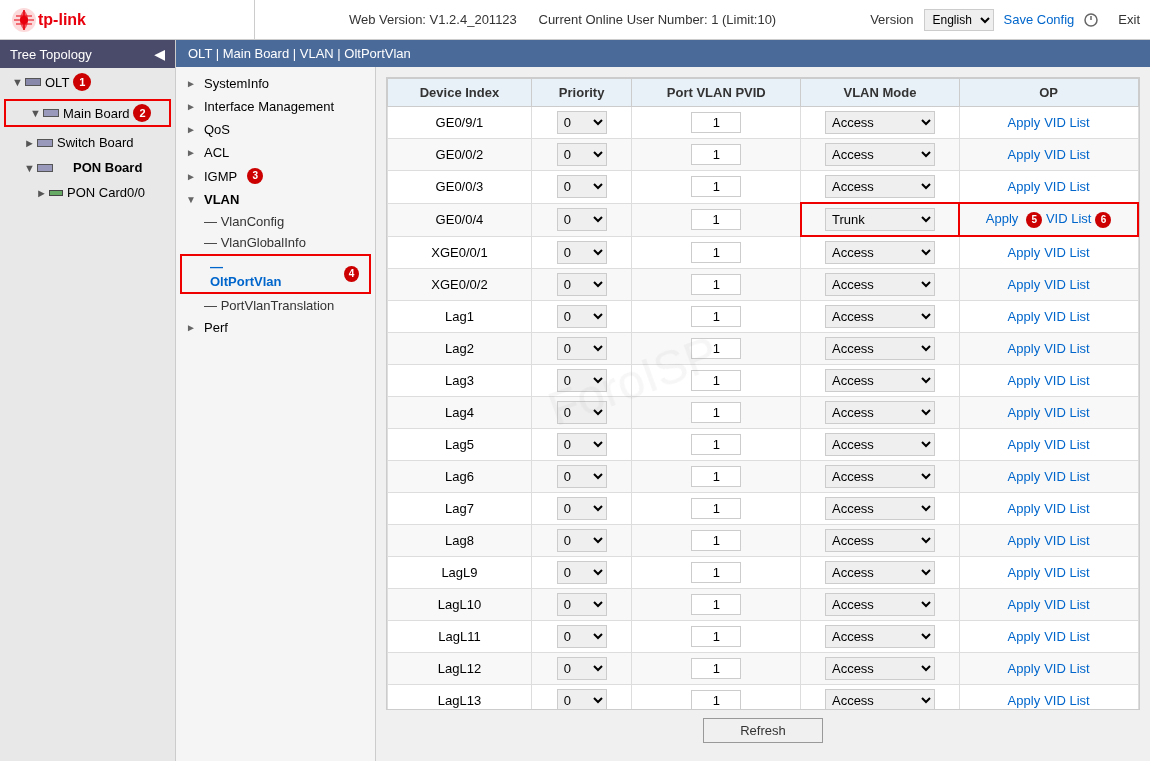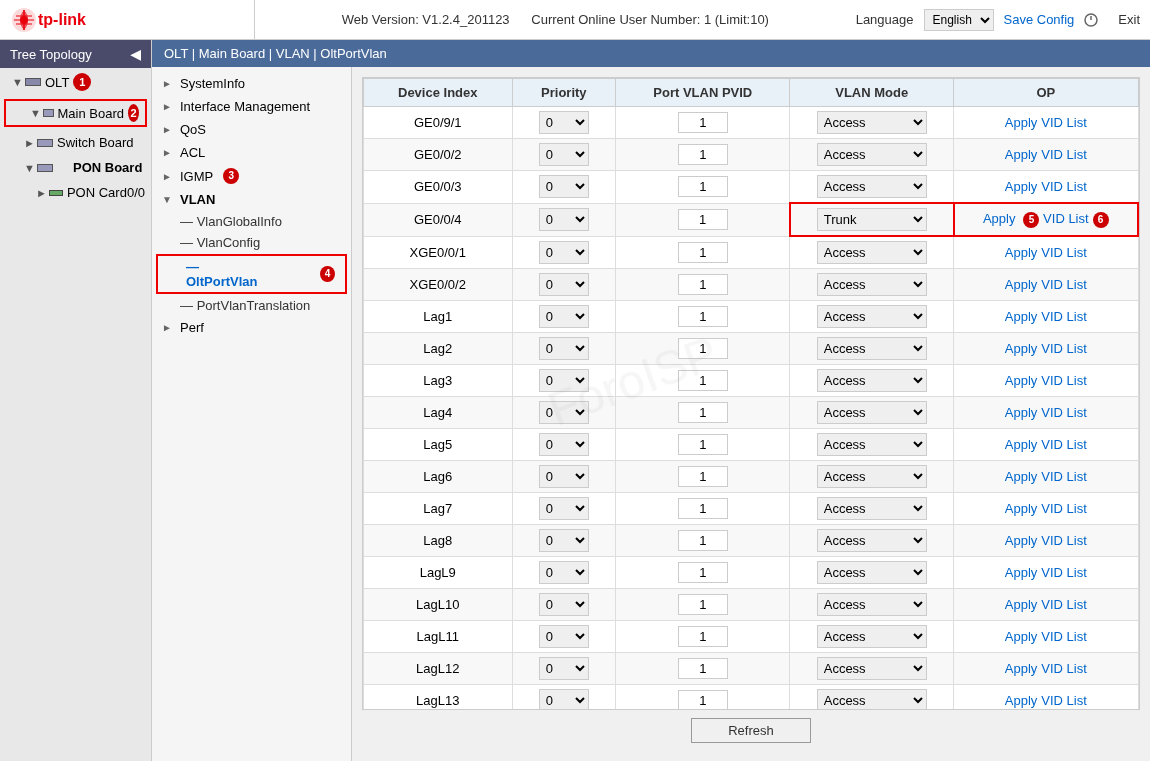--- a/index.html
+++ b/index.html
@@ -12,21 +12,21 @@
     .header-right { display: flex; align-items: center; gap: 10px; }
     .lang-label { color: #333; }
     .lang-select { border: 1px solid #ccc; padding: 2px 4px; font-size: 12px; }
     .save-config { color: #0066cc; text-decoration: none; font-size: 13px; }
     .exit-btn { display: flex; align-items: center; gap: 20px; color: #333; font-size: 13px; cursor: pointer; }
 
     
     .main-layout { display: flex; height: calc(761px - 40px); }
 
     
-    .sidebar { width: 152px; background: #e8e8e8; border-right: 1px solid #ccc; position: relative; overflow: hidden; }
+    .sidebar { width: 176px; background: #e8e8e8; border-right: 1px solid #ccc; position: relative; overflow: hidden; }
     .sidebar-header { background: #4a4a6a; color: #fff; padding: 6px 10px; font-size: 13px; display: flex; align-items: center; justify-content: space-between; }
     .sidebar-toggle { color: #fff; font-size: 14px; cursor: pointer; }
 
     .tree-item { padding: 2px 0; cursor: pointer; }
     .tree-item-row { display: flex; align-items: center; padding: 3px 6px; white-space: nowrap; }
 
     .tree-indent-1 { padding-left: 12px; }
     .tree-indent-2 { padding-left: 24px; }
     .tree-indent-3 { padding-left: 36px; }
 
@@ -93,21 +93,21 @@
       <line x1="6" y1="18" x2="22" y2="18" stroke="#e8000d" stroke-width="1"></line>
     </svg>
     <span class="tp-logo">tp-link</span>
   </div>
   <div class="header-middle">
     <span>Web Version: V1.2.4_201123</span>
     &nbsp;&nbsp;&nbsp;&nbsp;
     <span>Current Online User Number: 1 (Limit:10)</span>
   </div>
   <div class="header-right">
-    <span class="lang-label">Language</span>
+    <span class="lang-label">Version</span>
     <select class="lang-select">
       <option>English</option>
     </select>
     <a class="save-config">Save Config</a>
     <span class="exit-btn">
       <svg width="14" height="14" viewBox="0 0 14 14">
         <circle cx="7" cy="7" r="6" fill="none" stroke="#666" stroke-width="1.5"></circle>
         <line x1="7" y1="3" x2="7" y2="7" stroke="#666" stroke-width="1.5"></line>
       </svg>
       <span>Exit</span>
@@ -199,25 +199,25 @@
           <span>IGMP</span>
           <span class="badge badge-1" style="font-size:10px;width:16px;height:16px;line-height:16px;">3</span>
         </div>
 
         <div class="nav-item" style="font-weight:bold;">
           <span class="nav-expand">▼</span>
           <span>VLAN</span>
         </div>
 
         <div class="nav-sub">
+          <span>— <span>VlanConfig</span></span>
+        </div>
+
+        <div class="nav-sub">
           <span>— <span>VlanGlobalInfo</span></span>
-        </div>
-
-        <div class="nav-sub">
-          <span>— <span>VlanConfig</span></span>
         </div>
 
         <div class="nav-sub active highlight-box" style="display:flex;align-items:center;margin:1px 4px;">
           <span style="color:#0066cc;">— <span>OltPortVlan</span></span>
           <span class="badge badge-1" style="font-size:10px;width:16px;height:16px;line-height:16px;margin-left:4px;">4</span>
         </div>
 
         <div class="nav-sub">
           <span>— <span>PortVlanTranslation</span></span>
         </div>

